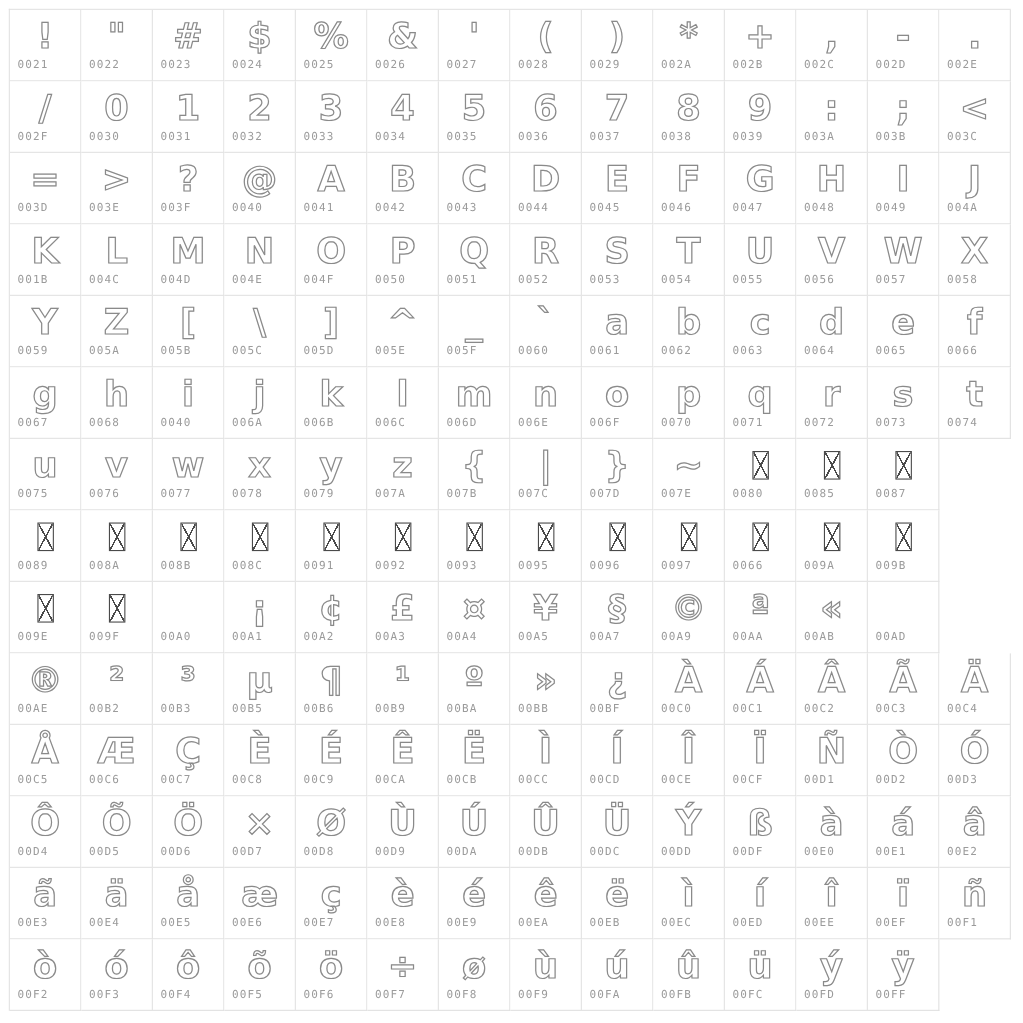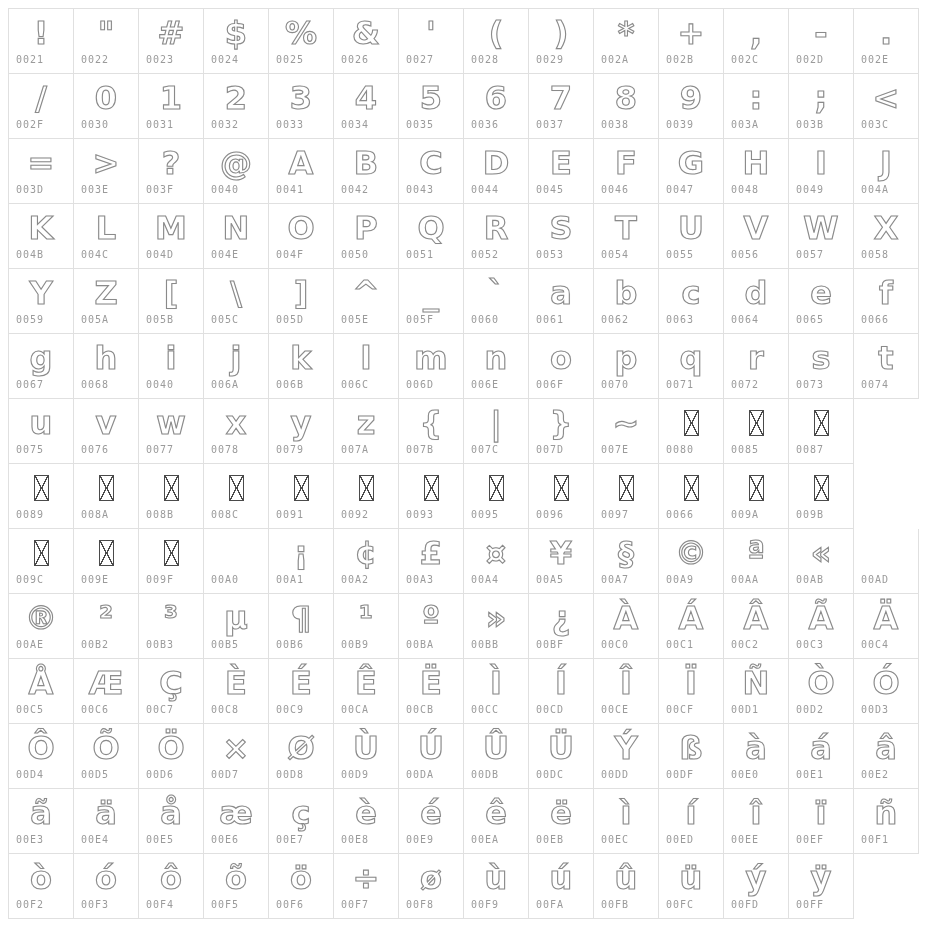--- a/index.html
+++ b/index.html
@@ -324,21 +324,21 @@
           <span class="glyph">J</span>
         </div>
         <div class="code">004A</div>
       </div>
     </div>
     <div class="row">
       <div class="cell">
         <div class="glyph-area">
           <span class="glyph">K</span>
         </div>
-        <div class="code">004B</div>
+        <div class="code">001B</div>
       </div>
       <div class="cell">
         <div class="glyph-area">
           <span class="glyph">L</span>
         </div>
         <div class="code">004C</div>
       </div>
       <div class="cell">
         <div class="glyph-area">
           <span class="glyph">M</span>
@@ -738,26 +738,20 @@
         <div class="code">009A</div>
       </div>
       <div class="cell">
         <div class="glyph-area">
           <span class="notdef"></span>
         </div>
         <div class="code">009B</div>
       </div>
     </div>
     <div class="row">
-      <div class="cell">
-        <div class="glyph-area">
-          <span class="notdef"></span>
-        </div>
-        <div class="code">009C</div>
-      </div>
       <div class="cell">
         <div class="glyph-area">
           <span class="notdef"></span>
         </div>
         <div class="code">009E</div>
       </div>
       <div class="cell">
         <div class="glyph-area">
           <span class="notdef"></span>
         </div>

